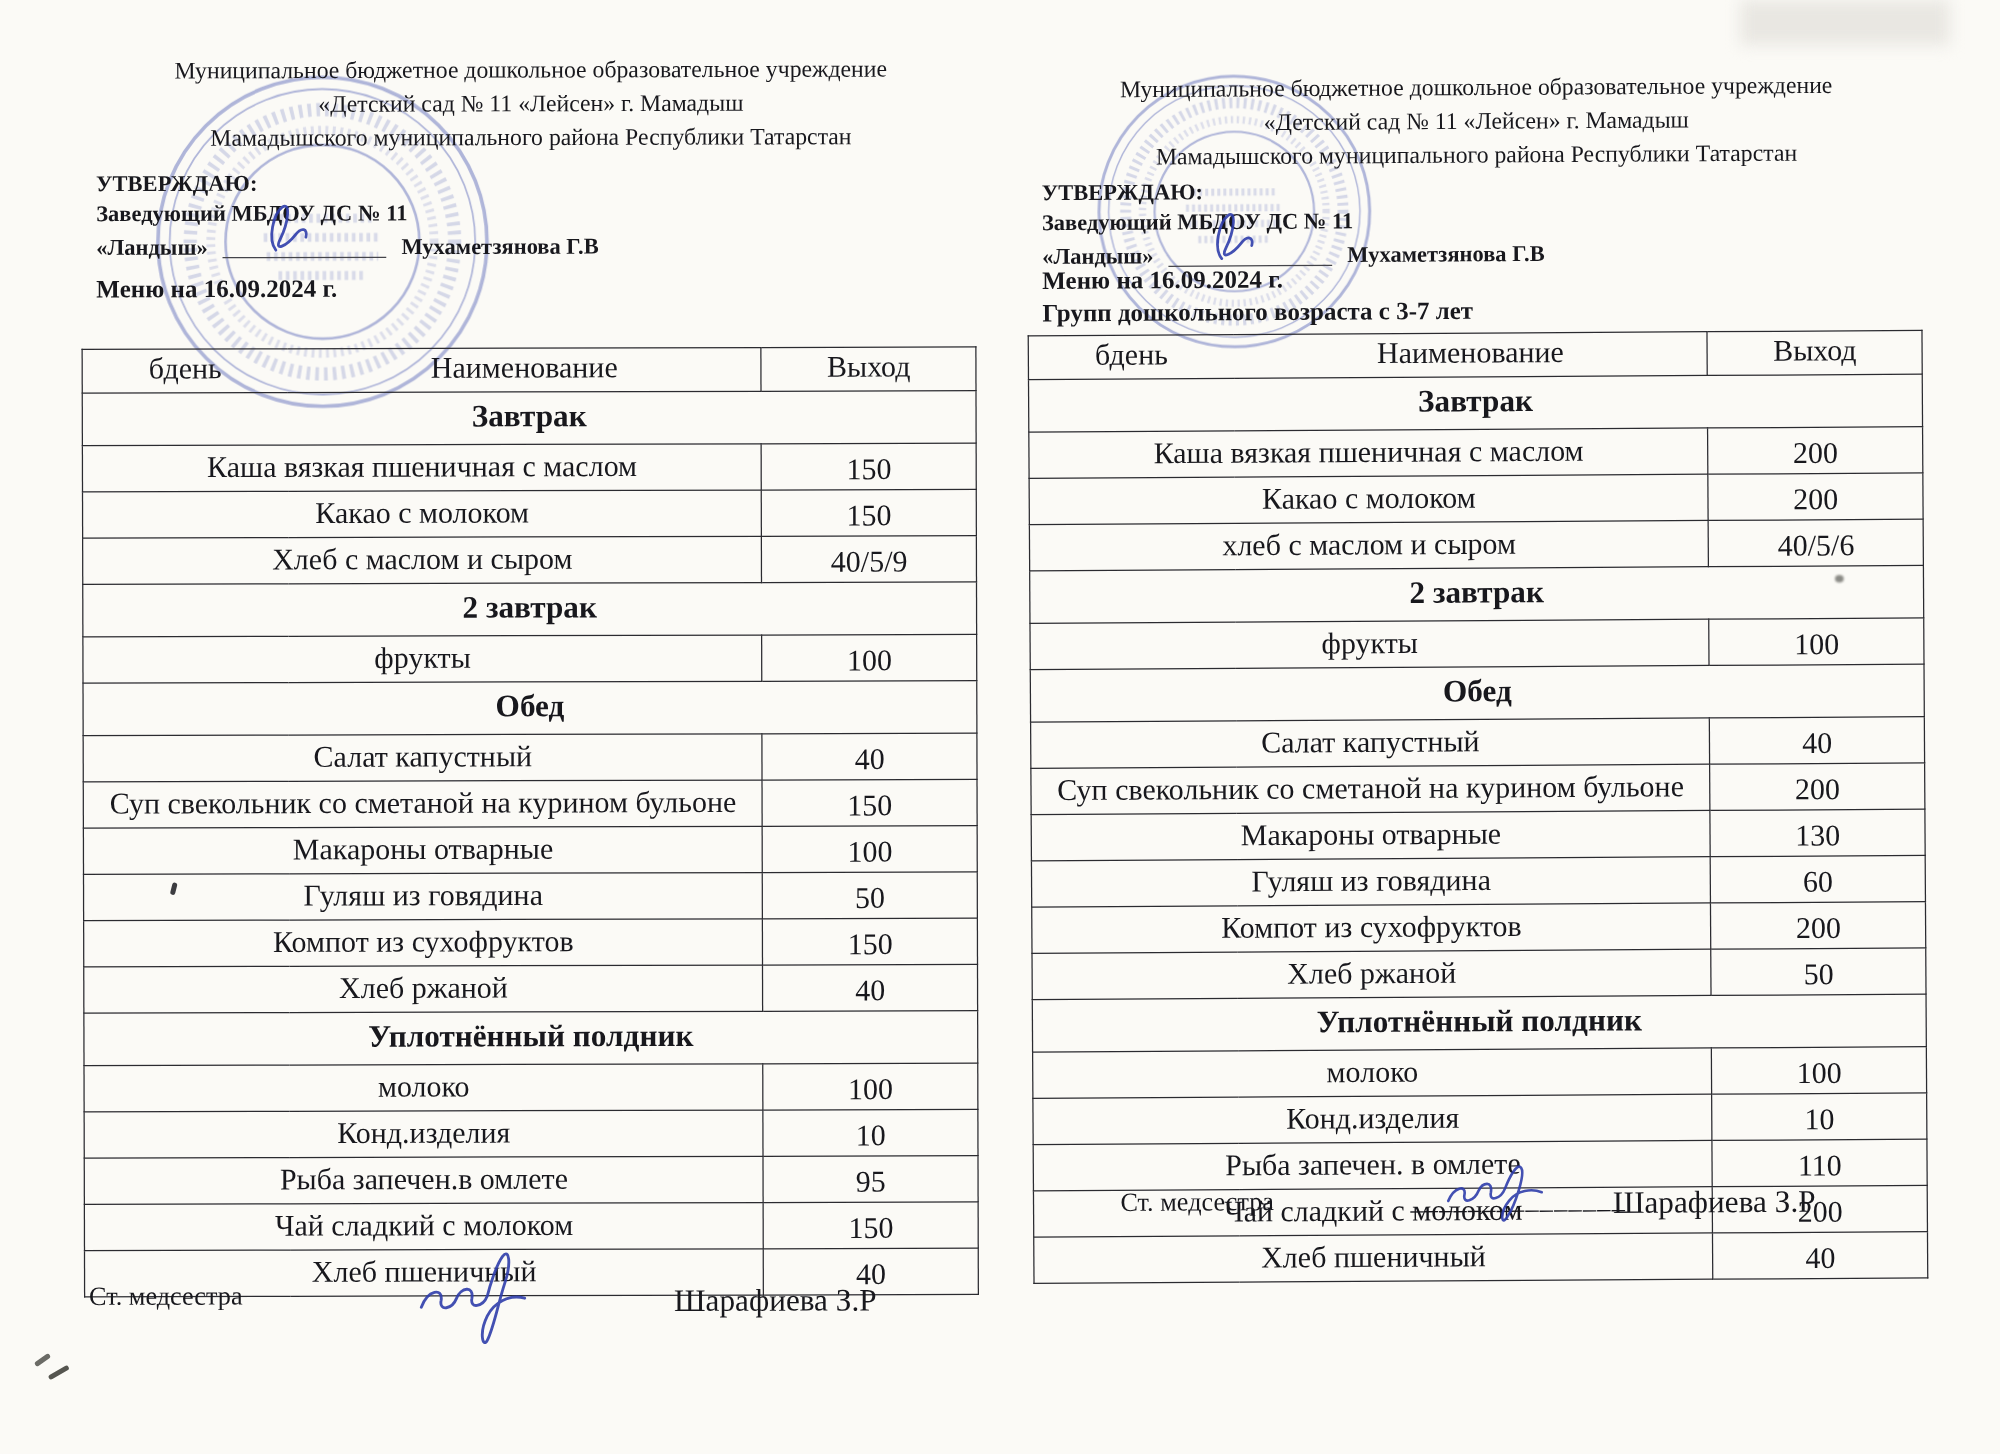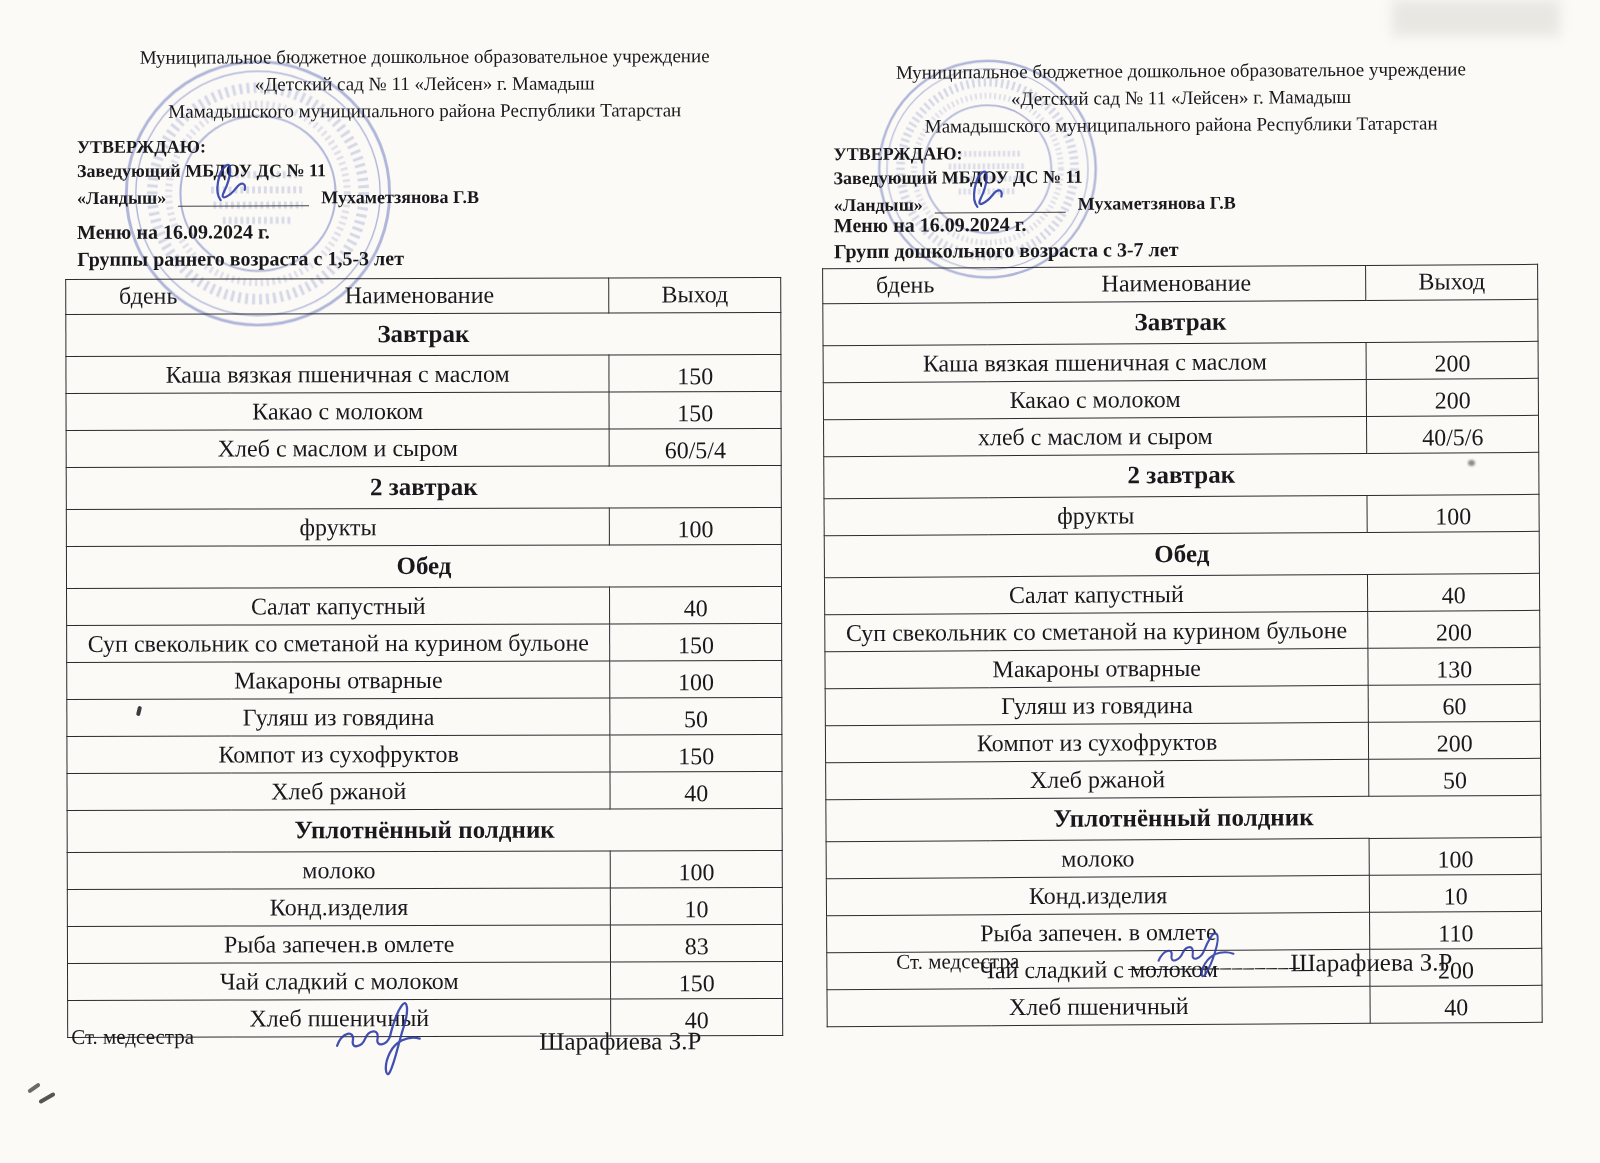--- a/index.html
+++ b/index.html
@@ -99,21 +99,20 @@
       <span class="sig-line">
         <svg class="sig sig-small" viewBox="0 0 100 60">
           <path d="M38 54 C30 44 36 20 44 14 C52 8 50 28 42 44 C36 56 48 50 56 40 M56 40 C62 32 68 34 66 42"></path>
         </svg>
       </span>
       <span>Мухаметзянова Г.В</span>
     </div>
   </div>
 
   <div class="menu-line">Меню на 16.09.2024 г.</div>
-  <div class="group-line">Группы  раннего возраста с 1,5-3 лет</div>
 
   <table class="menu-table">
     <colgroup>
         <col class="c1">
         <col class="c2">
         <col class="c3">
       </colgroup>
     <tbody>
       <tr class="header-row">
         <td class="th-day">бдень</td>
@@ -126,21 +125,21 @@
         <tr>
           <td colspan="2" class="td-name">Каша вязкая пшеничная с маслом</td>
           <td class="td-out">150</td>
         </tr>
         <tr>
           <td colspan="2" class="td-name">Какао с молоком</td>
           <td class="td-out">150</td>
         </tr>
         <tr>
           <td colspan="2" class="td-name">Хлеб  с маслом и сыром</td>
-          <td class="td-out">60/5/4</td>
+          <td class="td-out">40/5/9</td>
         </tr>
         <tr>
           <td colspan="3" class="td-section">2 завтрак</td>
         </tr>
         <tr>
           <td colspan="2" class="td-name">фрукты</td>
           <td class="td-out">100</td>
         </tr>
         <tr>
           <td colspan="3" class="td-section">Обед</td>
@@ -175,21 +174,21 @@
         <tr>
           <td colspan="2" class="td-name">молоко</td>
           <td class="td-out">100</td>
         </tr>
         <tr>
           <td colspan="2" class="td-name">Конд.изделия</td>
           <td class="td-out">10</td>
         </tr>
         <tr>
           <td colspan="2" class="td-name">Рыба запечен.в омлете</td>
-          <td class="td-out">83</td>
+          <td class="td-out">95</td>
         </tr>
         <tr>
           <td colspan="2" class="td-name">Чай сладкий с молоком</td>
           <td class="td-out">150</td>
         </tr>
         <tr>
           <td colspan="2" class="td-name">Хлеб пшеничный</td>
           <td class="td-out">40</td>
         </tr>
       </tbody>

